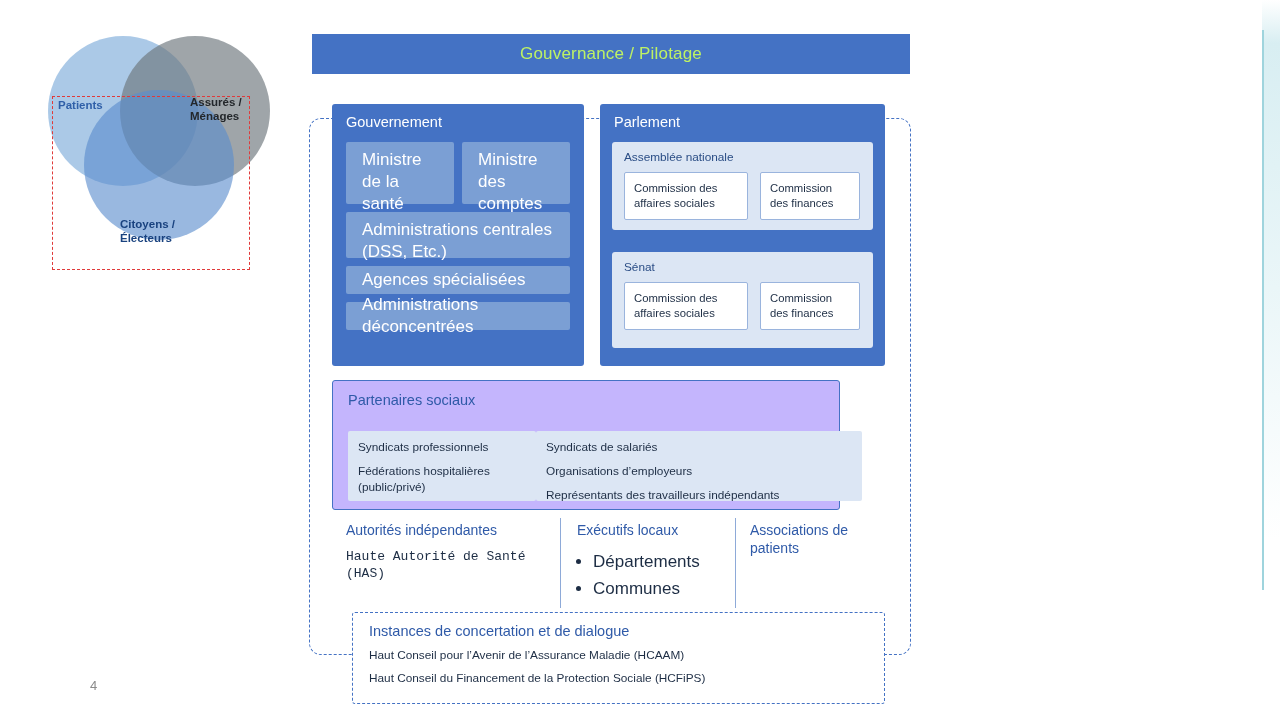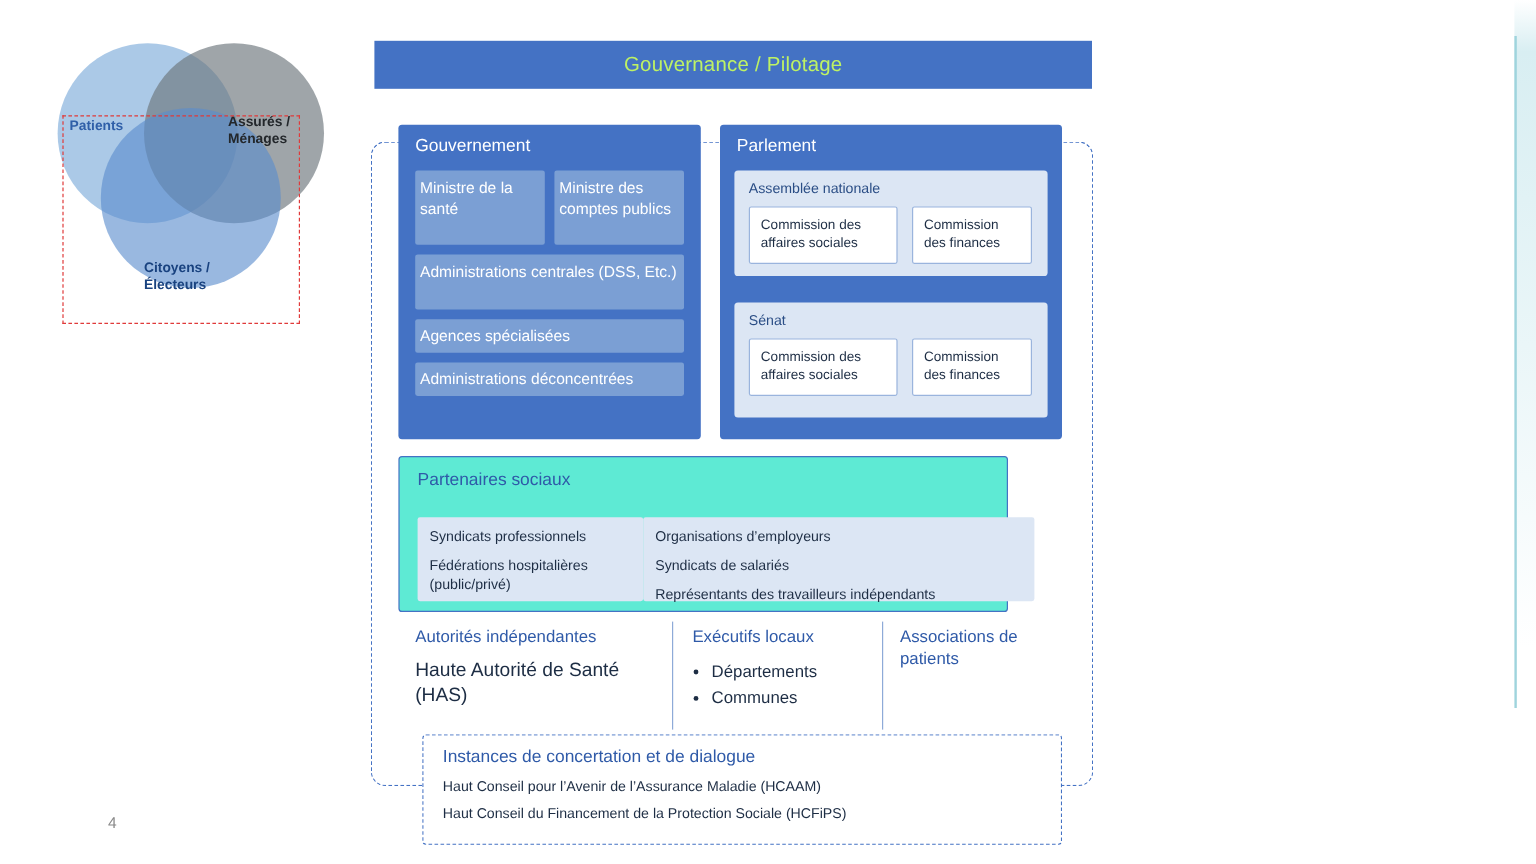--- a/index.html
+++ b/index.html
@@ -176,23 +176,23 @@
     flex-direction: column;
     gap: 8px;
   }
   .tile-row {
     display: flex;
     gap: 8px;
   }
   .tile {
     background: #7b9fd4;
     color: #ffffff;
-    font-size: 13px;
+    font-size: 17px;
     line-height: 1.28;
-    padding: 7px 4px;
+    padding: 7px 16px;
     border-radius: 2px;
     box-sizing: border-box;
   }
   .tile-half {
     width: 50%;
     height: 62px;
   }
   .tile-full {
     width: 100%;
   }
@@ -244,21 +244,21 @@
 
   
   .partners {
     position: absolute;
     left: 32px;
     top: 362px;
     width: 508px;
     height: 130px;
     border: 1.3px solid #4472c4;
     border-radius: 3px;
-    background: #5eead4;
+    background: #c4b5fd;
     box-sizing: border-box;
   }
   .partners-title {
     font-size: 14.5px;
     color: #2f5aa8;
     padding: 11px 0 0 15px;
   }
   .partners-cols {
     position: absolute;
     left: 15px;
@@ -295,28 +295,29 @@
   .tc-1 { width: 228px; }
   .tc-2 { width: 175px; border-left: 1.2px solid #8eaad8; padding-left: 16px; }
   .tc-3 { width: 150px; border-left: 1.2px solid #8eaad8; }
   .tc-title {
     font-size: 14px;
     color: #2f5aa8;
     line-height: 1.25;
     margin-bottom: 8px;
   }
   .tc-text {
-    font-size: 16px;
+    font-size: 13px;
     color: #1d2d44;
     line-height: 1.35;
+    font-family: Liberation Mono, monospace;
   }
   .bullets {
     margin: 0;
     padding-left: 16px;
-    font-size: 14px;
+    font-size: 17px;
     color: #1d2d44;
     line-height: 1.6;
   }
 
   
   .dialogue {
     position: absolute;
     left: 52px;
     top: 594px;
     width: 533px;
@@ -399,22 +400,22 @@
     </div>
 
     <div class="partners">
       <div class="partners-title">Partenaires sociaux</div>
       <div class="partners-cols">
         <div class="pcol pcol-a">
           <p>Syndicats professionnels</p>
           <p>Fédérations hospitalières (public/privé)</p>
         </div>
         <div class="pcol pcol-b">
+          <p>Syndicats de salariés</p>
           <p>Organisations d’employeurs</p>
-          <p>Syndicats de salariés</p>
           <p>Représentants des travailleurs indépendants</p>
         </div>
       </div>
     </div>
 
     <div class="three-col">
       <div class="tc tc-1">
         <div class="tc-title">Autorités indépendantes</div>
         <div class="tc-text">Haute Autorité de Santé (HAS)</div>
       </div>

